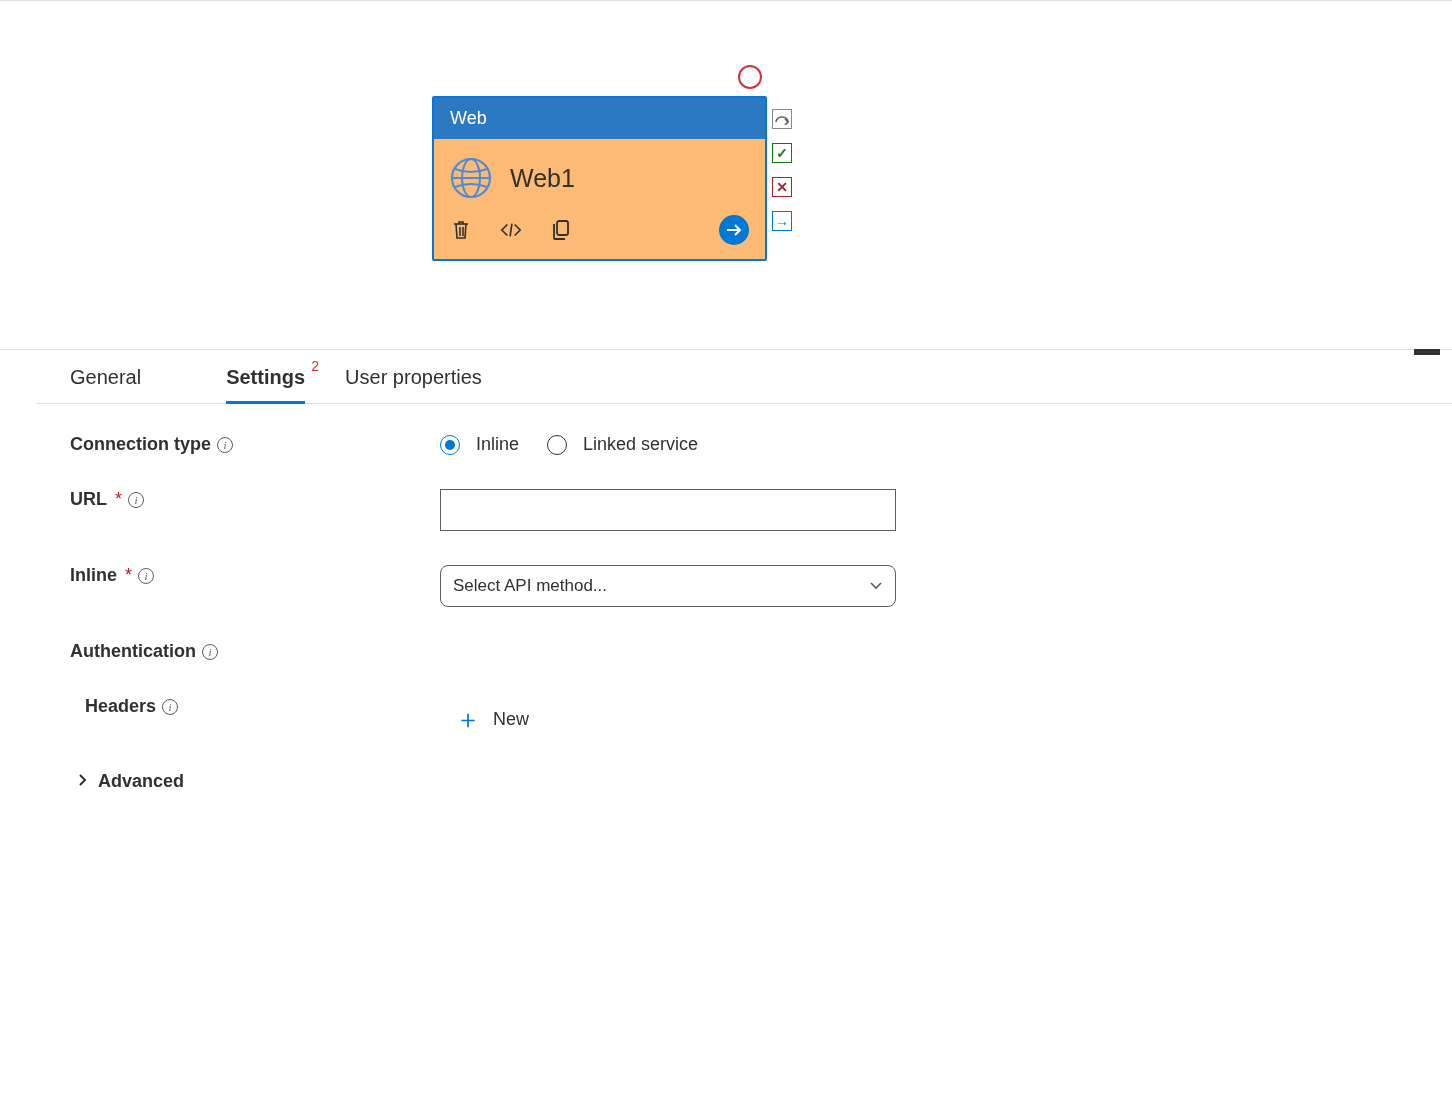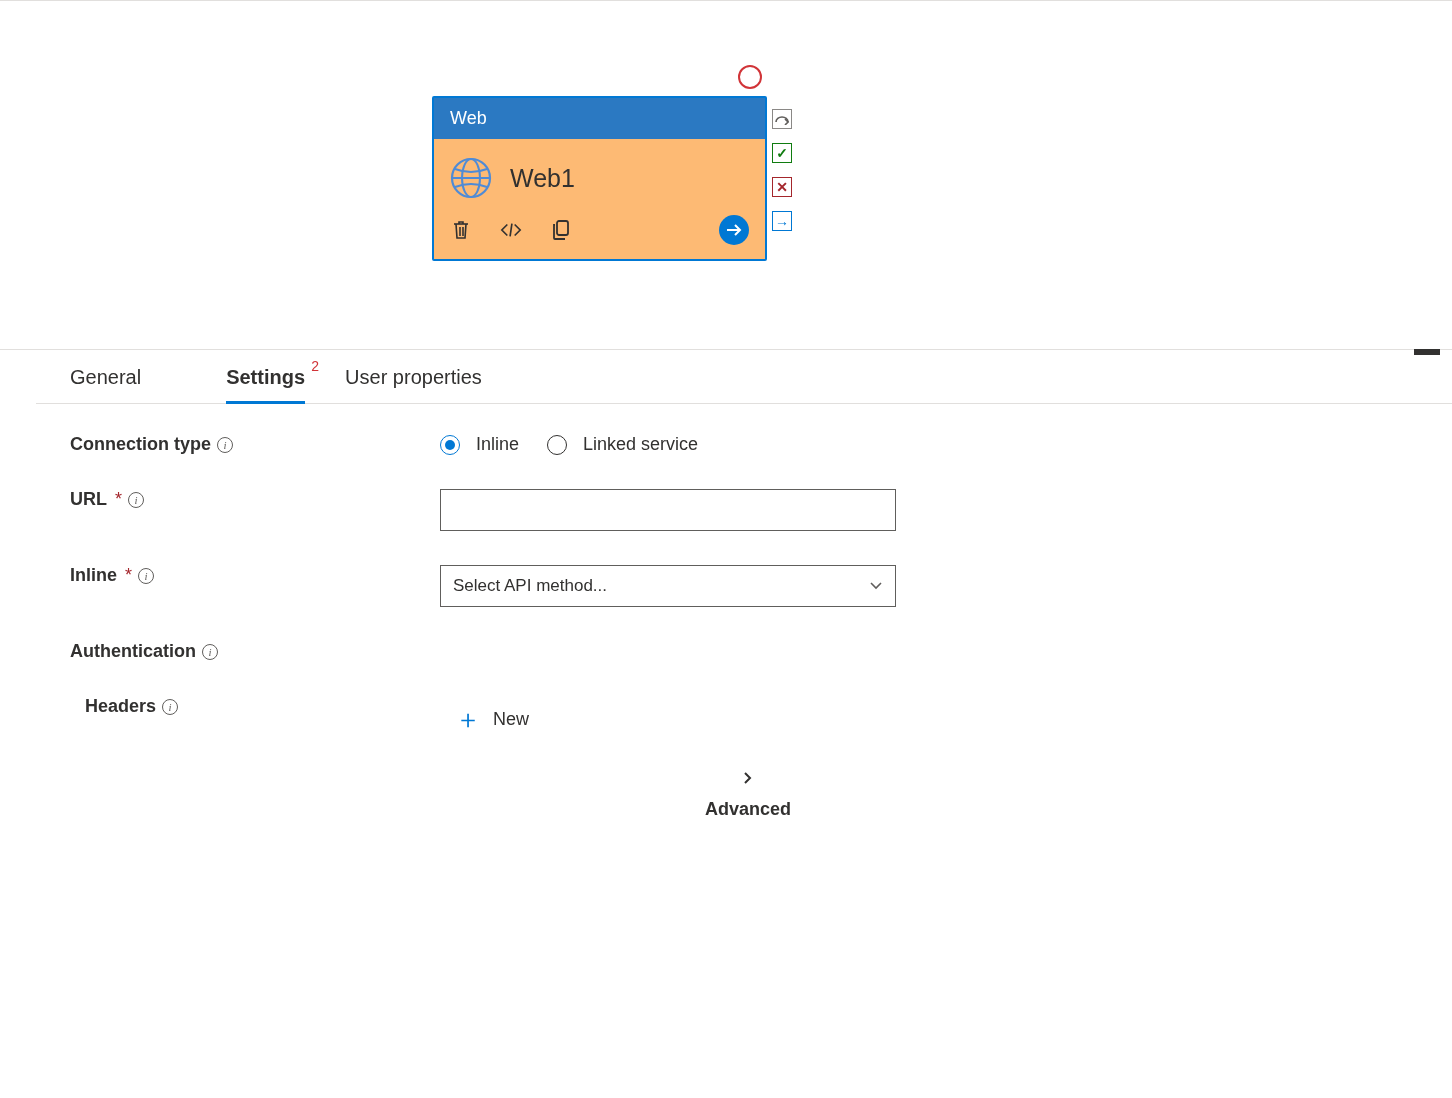--- a/index.html
+++ b/index.html
@@ -149,31 +149,31 @@
   .radio.selected .dot { width:10px; height:10px; background:#0078d4; border-radius:50%; }
   .text-input, .select {
     width:100%; height:42px;
     border:1px solid #605e5c;
     padding:0 12px;
     font-size:17px;
     background:#fff;
     display:flex; align-items:center; justify-content:space-between;
     cursor:text;
   }
-  .select { cursor:pointer; color:#323130; }
+  .select { cursor:pointer; color:#323130;border-radius:8px; }
   .select.placeholder { color:#323130; }
   .select .chev { color:#605e5c; }
   .new-btn {
     display:flex; align-items:center; gap:12px;
     color:#323130; cursor:pointer; margin-top:6px;
   }
   .new-btn .plus { color:#0078d4; font-size:26px; font-weight:300; }
   .advanced-row {
     display:flex; align-items:center; gap:10px;
-    font-weight:600; cursor:pointer; margin-top:30px; margin-left:8px;flex-direction:column;
+    font-weight:600; cursor:pointer; margin-top:30px; margin-left:8px;
   }
   .advanced-row .chev { font-size:16px; }
 </style>
 </head>
 <body>
 
 <div class="canvas-area">
   <div class="red-circle"></div>
 
   <div class="activity-card">

